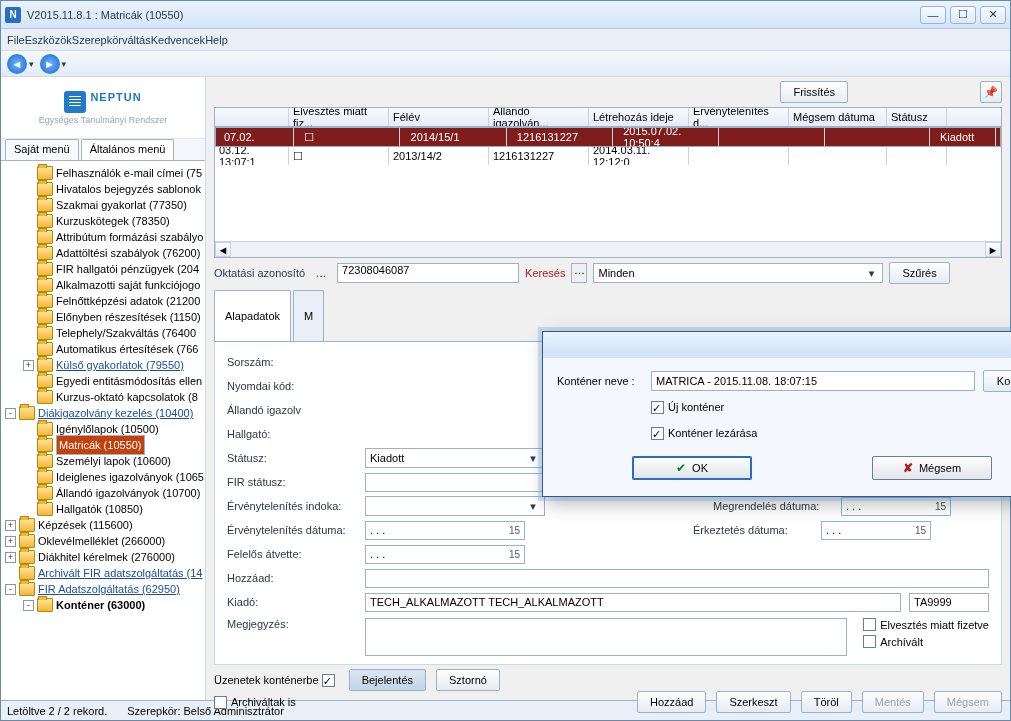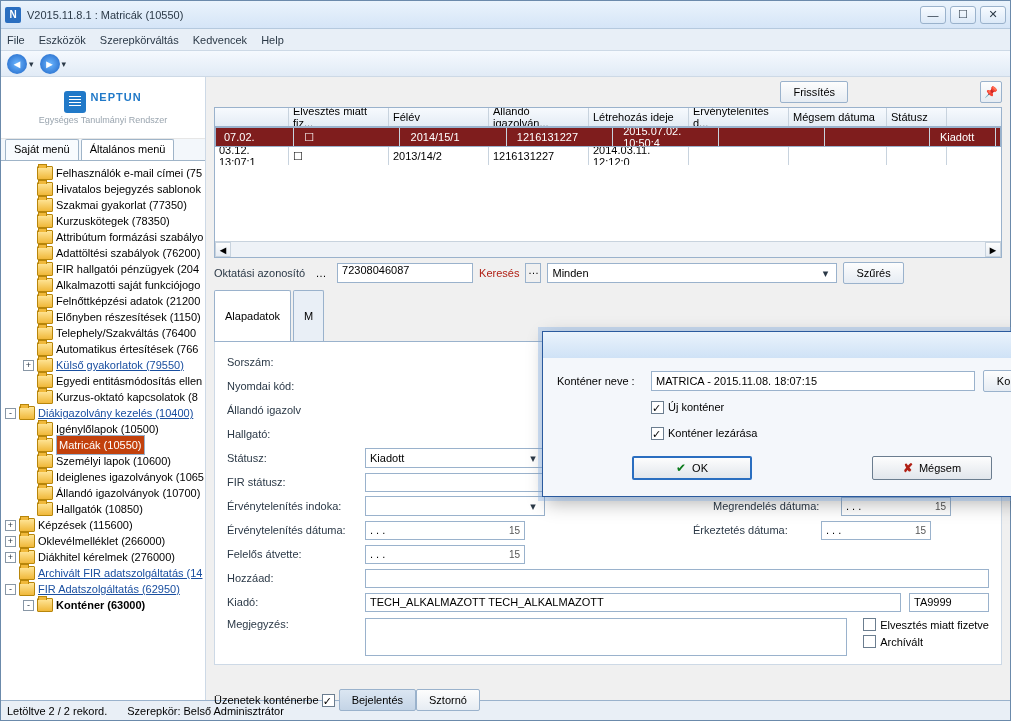--- a/index.html
+++ b/index.html
@@ -3,21 +3,21 @@
 <meta charset="utf-8">
 <style>
 * { box-sizing: border-box; font-family: Tahoma, Arial, sans-serif; font-size: 11px; }
 html, body { margin: 0; padding: 0; width: 1011px; height: 721px; overflow: hidden; background: #fff; }
 .window { width: 1011px; height: 721px; border: 1px solid #6b8aab; display: flex; flex-direction: column; background: #e9eff6; }
 .titlebar { height: 28px; background: linear-gradient(#eaf3fc,#d5e5f7); display: flex; align-items: center; padding: 0 4px; border-bottom: 1px solid #b5c9de; }
 .titlebar .icon { width: 16px; height: 16px; background: #2a6ec0; border-radius: 2px; margin-right: 6px; display:flex;align-items:center;justify-content:center;color:#fff;font-weight:bold;font-size:10px;}
 .titlebar .title { flex: 1; color: #2b3947; }
 .winbtns { display: flex; gap: 4px; }
 .winbtn { width: 26px; height: 18px; border: 1px solid #9ab2cc; border-radius: 3px; background: linear-gradient(#f7fbff,#dce9f7); display:flex;align-items:center;justify-content:center; color:#2b3947;}
-.menubar { height: 22px; background: #e8eff7; display: flex; align-items: center; padding: 0 6px; gap: 14px; border-bottom: 1px solid #cdd9e6; color:#2b3947;}
+.menubar { height: 22px; background: #e8eff7; display: flex; align-items: center; padding: 0 6px; border-bottom: 1px solid #cdd9e6; color:#2b3947;}
 .menubar span { cursor: default; }
 .toolbar { height: 26px; background: linear-gradient(#f5f9fe,#e1ebf6); display: flex; align-items: center; padding: 0 6px; gap: 2px; border-bottom: 1px solid #cdd9e6; }
 .navbtn { width: 20px; height: 20px; border-radius: 10px; background: radial-gradient(#6bb6ff,#1c62c4); display:flex;align-items:center;justify-content:center;color:#fff;}
 .caret { font-size: 9px; color:#2b3947; margin-right:4px;}
 .body { flex: 1; display: flex; min-height: 0; }
 .leftpane { width: 232px; border-right: 1px solid #cdd9e6; display:flex; flex-direction:column; background:#fff;}
 .logo { height: 62px; display:flex; flex-direction:column; align-items:center; justify-content:center; border-bottom:1px solid #e6e6e6; gap:2px;}
 .logo .word { font-size: 28px; font-weight: bold; color:#2179c8; letter-spacing:1px; display:flex; align-items:flex-start; gap:4px;}
 .logo .word .sq { width:22px;height:22px;background:#2179c8;border-radius:3px;display:inline-flex;align-items:center;justify-content:center;}
 .logo .word .sq::before{content:"";width:12px;height:12px;background:repeating-linear-gradient(#fff,#fff 1px,#2179c8 1px,#2179c8 3px);}
@@ -60,21 +60,21 @@
 .detailtabs .tab.active { background:#fff;}
 .form { margin:0 8px 4px; border:1px solid #cdd9e6; border-top:none; background:#fff; padding:8px 12px; font-size:11px;}
 .form-row { display:flex; align-items:center; height:24px; gap:8px;}
 .form-row .lab { width:130px; color:#2b3947;}
 .form-row .lab2 { width:120px; color:#2b3947; margin-left:160px;}
 .inp { height:19px; border:1px solid #9ab2cc; background:#fff; padding:0 4px; display:flex;align-items:center;}
 .inp.date { width:110px; justify-content:space-between;}
 .inp.date .cal { font-size:10px; color:#555;}
 .inp.wide { flex:1;}
 .cb { width:13px;height:13px;border:1px solid #6b7d8f;background:#fff;margin-right:4px;}
-.actionbar { margin:20px 8px; display:flex; align-items:center; }
+.actionbar { margin:0 8px; display:flex; align-items:center; gap:10px;}
 .actionbar .spacer { flex:1;}
 .statusbar { height:20px; border-top:1px solid #9ab2cc; background:#e9eff6; display:flex; align-items:center; padding:0 6px; gap:20px;}
 
 
 .modal { position:absolute; left:336px; top:254px; width:540px; border:1px solid #2a5a9e; background:#eef4fb; box-shadow:0 0 0 4px rgba(120,170,230,.35), 4px 6px 18px rgba(0,0,0,.3);}
 .modal .mtitle { height:26px; background:linear-gradient(#eaf3fc,#cfe2f6); display:flex; justify-content:flex-end; align-items:center; padding:0 4px;}
 .modal .mbody { padding:10px 14px; background:#f4f7fb;}
 .modal .mrow { display:flex; align-items:center; height:26px; gap:8px;}
 .modal .mrow .lab { width:86px;}
 .modal .mrow input[type=text]{ flex:1; height:20px; border:1px solid #9ab2cc; padding:0 4px;}
@@ -313,21 +313,21 @@
         <div class="hscroll">
           <div class="ar">◄</div>
             <div class="track"></div>
             <div class="ar">►</div>
         </div>
       </div>
 
       <div class="filterbar">
         <label>Oktatási azonosító</label>
         <span style="width:20px;text-align:center">…</span>
-        <div class="txt" style="width:136px">72308046087</div>
+        <div class="txt" style="width:182px">72308046087</div>
         <span style="color:#b02015">Keresés</span>
         <span style="width:16px;text-align:center;border:1px solid #9ab2cc;height:20px">…</span>
         <div class="sel" style="width:290px">
             <span>Minden</span>
             <span class="dd">▾</span>
           </div>
         <div class="btn">Szűrés</div>
       </div>
 
       <div class="detailtabs">

